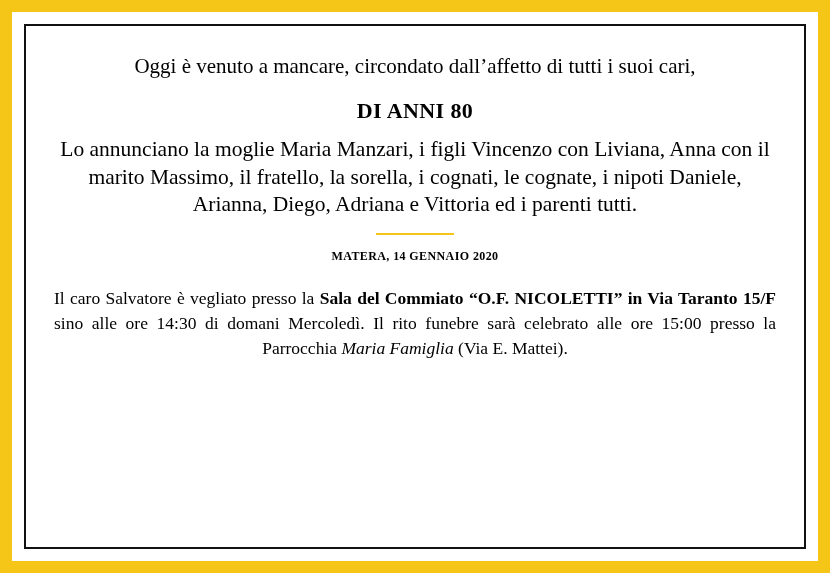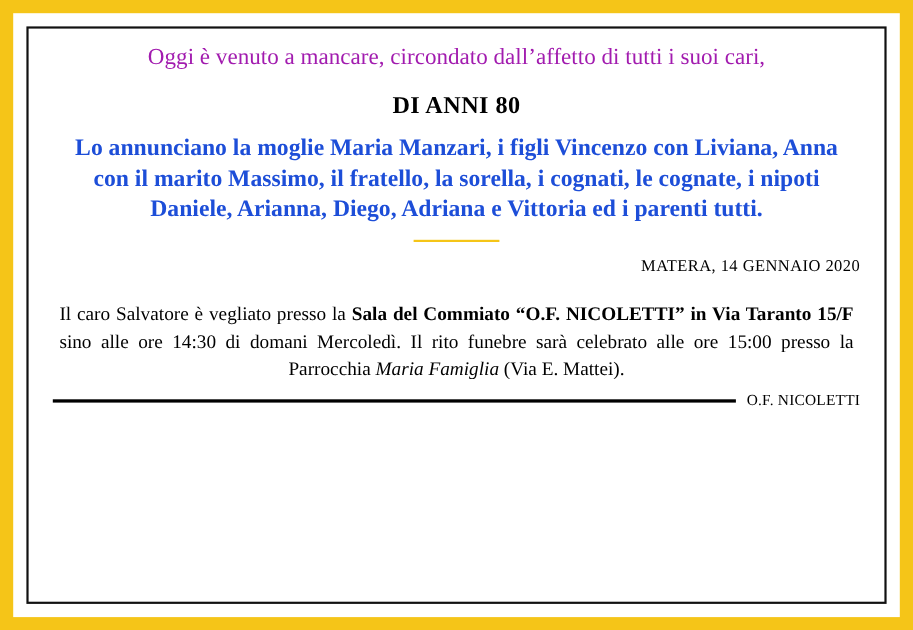--- a/index.html
+++ b/index.html
@@ -33,22 +33,22 @@
     background: #ffffff;
     padding: 14px 22px 10px 22px;
     display: flex;
     flex-direction: column;
     align-items: stretch;
   }
   .lead {
     text-align: center;
     font-size: 21px;
     line-height: 1.1;
-    color: #a21caf;
-    margin-top: 0;
+    color: #000000;
+    margin-top: 15px;
   }
   .name {
     text-align: center;
     font-size: 53px;
     letter-spacing: 0.5px;
     font-weight: normal;
     line-height: 1.05;
     margin-top: 12px;
     color: #000000;
     white-space: nowrap;
@@ -57,40 +57,40 @@
     text-align: center;
     font-size: 22px;
     font-weight: bold;
     letter-spacing: 0.4px;
     margin-top: 20px;
     color: #000000;
   }
   .announce {
     text-align: center;
     font-size: 21.5px;
-    font-weight: bold;
+    font-weight: normal;
     line-height: 1.28;
     margin-top: 12px;
     padding: 0 4px;
-    color: #1d4ed8;
+    color: #000000;
   }
   .rule-wrap {
     display: flex;
     justify-content: center;
     margin-top: 14px;
   }
   .rule {
     width: 78px;
     height: 2px;
     background: #f5c518;
   }
   .place-date {
-    text-align: right;
-    font-size: 15px;
-    font-weight: normal;
+    text-align: center;
+    font-size: 12px;
+    font-weight: bold;
     letter-spacing: 0.4px;
     margin-top: 14px;
     color: #000000;
   }
   .body-text {
     text-align: justify;
     text-align-last: center;
     font-size: 17.5px;
     line-height: 1.45;
     margin-top: 22px;
@@ -152,20 +152,16 @@
 
     <div class="rule-wrap">
       <div class="rule"></div>
     </div>
 
     <div class="place-date">MATERA, 14 GENNAIO 2020</div>
 
     <div class="body-text"><span>Il caro Salvatore è vegliato presso la </span><span class="bold">Sala del Commiato “O.F. NICOLETTI” in Via Taranto 15/F</span><span> sino alle ore 14:30 di domani Mercoledì. Il rito funebre sarà celebrato alle ore 15:00 presso la Parrocchia </span><span class="ital">Maria Famiglia</span><span> (Via E. Mattei).</span></div>
 
 
-    <div class="footer">
-      <div class="footer-line"></div>
-      <div class="footer-agency">O.F. NICOLETTI</div>
-    </div>
 
 
   </div>
 </div>
 
 </body></html>

